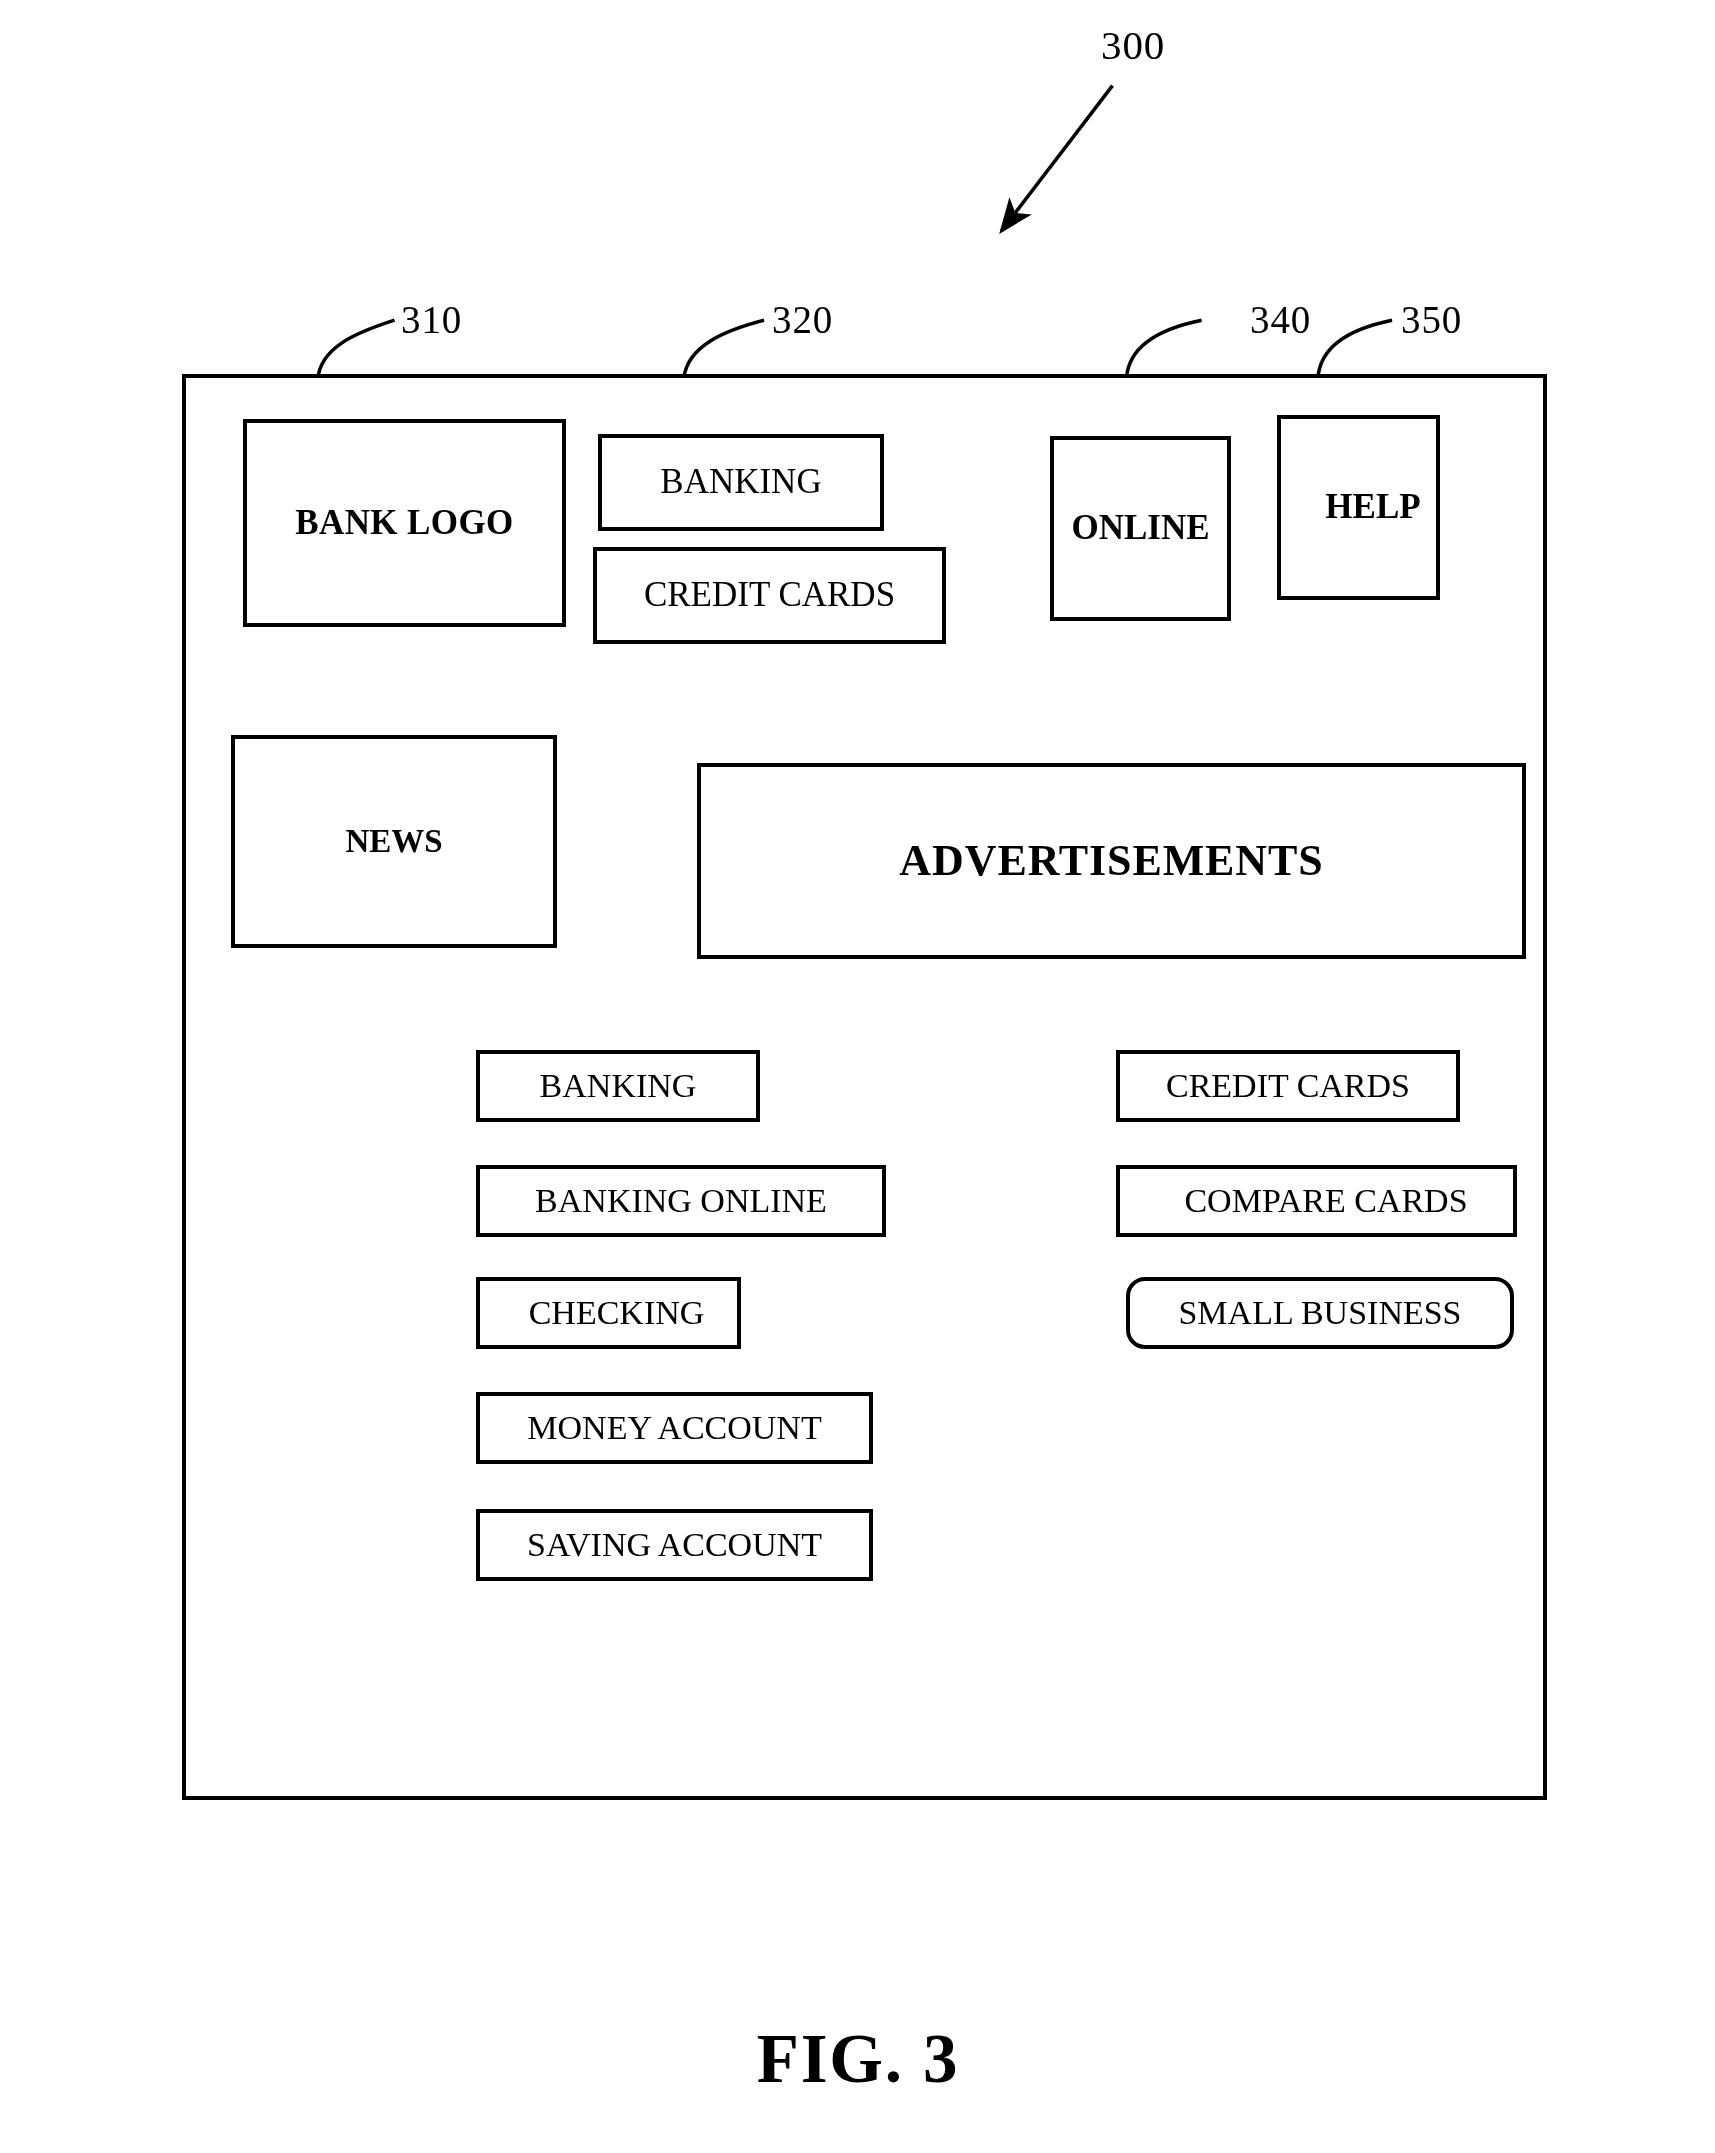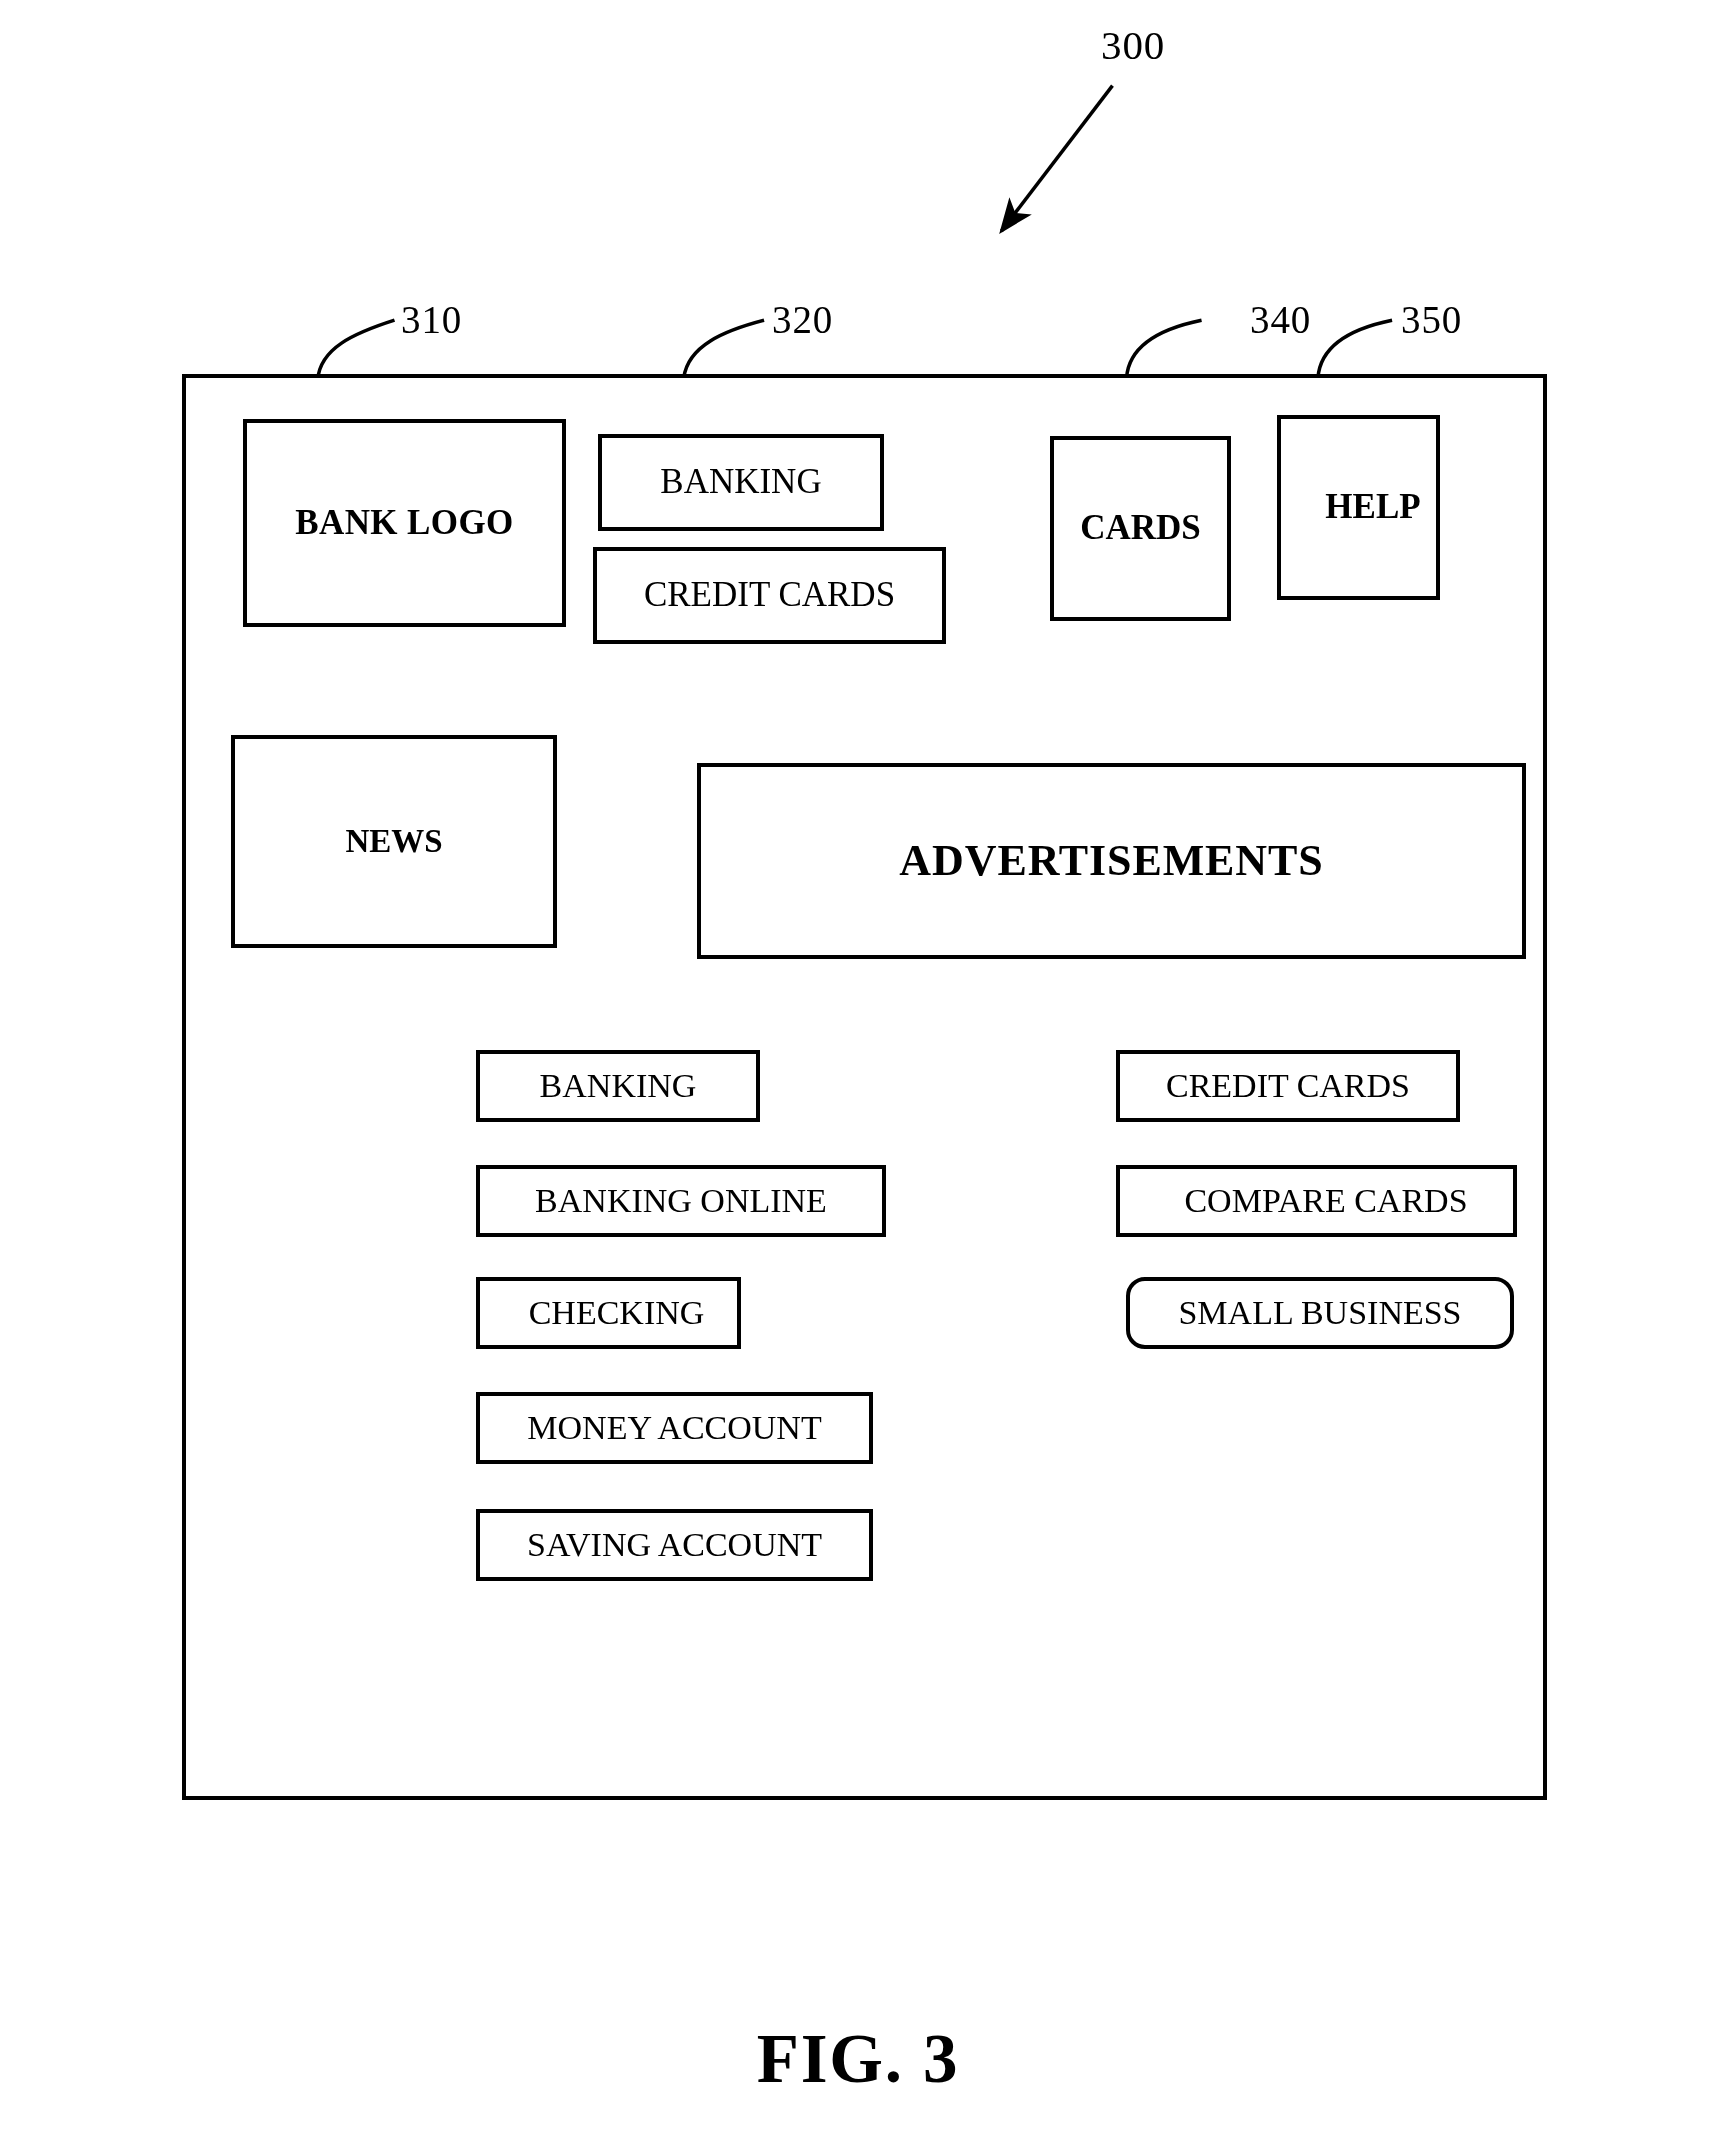--- a/index.html
+++ b/index.html
@@ -211,21 +211,21 @@
 
   <div class="ui-box box-banking-tab">
     <span class="box-label">BANKING</span>
   </div>
 
   <div class="ui-box box-credit-tab">
     <span class="box-label">CREDIT CARDS</span>
   </div>
 
   <div class="ui-box box-login">
-    <span class="box-label">CARDS</span>
+    <span class="box-label">ONLINE</span>
   </div>
 
   <div class="ui-box box-help">
     <span class="box-label">HELP</span>
   </div>
 
   <div class="ui-box box-news">
     <span class="box-label">NEWS</span>
   </div>
 

